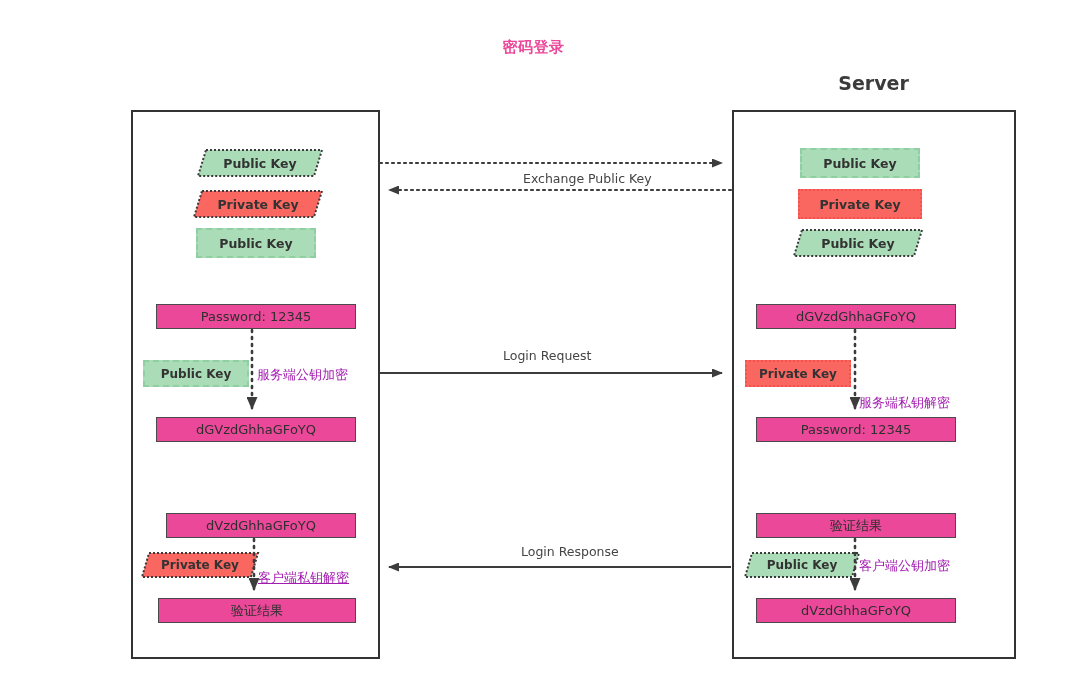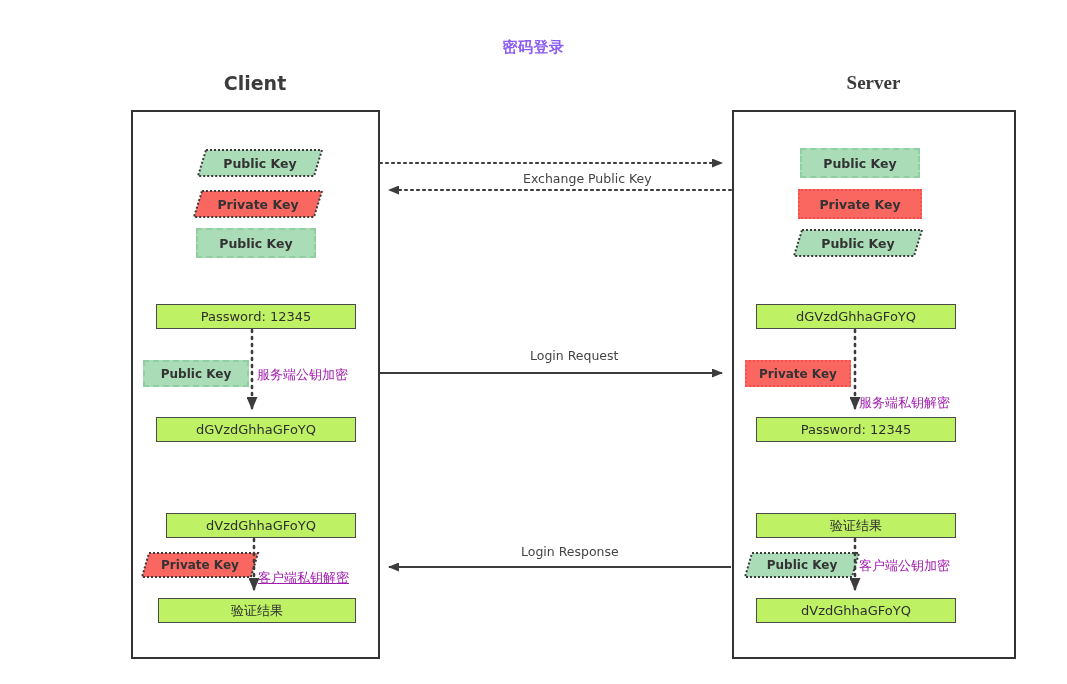--- a/index.html
+++ b/index.html
@@ -23,34 +23,34 @@
 
   
   .diagram-title {
     position: absolute;
     left: 0;
     top: 38px;
     width: 1067px;
     text-align: center;
     font-size: 15px;
     font-weight: bold;
-    color: #8b5cf6;
+    color: #ec4899;
     letter-spacing: 0.5px;
   }
 
   
   .lane-header {
     position: absolute;
     font-size: 19px;
     font-weight: bold;
     color: #3b3b3b;
     text-align: center;
   }
   #client-header { left: 131px; top: 72px; width: 248px; }
-  #server-header { left: 732px; top: 72px; width: 283px; font-family: Liberation Serif, serif; }
+  #server-header { left: 732px; top: 72px; width: 283px; }
 
   
   .lane-box {
     position: absolute;
     border: 2px solid #333333;
     background: #ffffff;
     box-sizing: border-box;
   }
   #client-lane { left: 131px; top: 110px; width: 249px; height: 549px; }
   #server-lane { left: 732px; top: 110px; width: 284px; height: 549px; }
@@ -63,21 +63,21 @@
     align-items: center;
     justify-content: center;
     font-size: 13px;
     color: #333333;
     white-space: nowrap;
     text-align: center;
   }
 
   
   .node.blue {
-    background: #bef264;
+    background: #ec4899;
     border: 1.5px solid #4a4a4a;
     color: #2f2f2f;
   }
 
   
   .node.green {
     background: #a9dcb7;
     color: #333333;
     font-weight: bold;
     font-size: 12.5px;
@@ -140,21 +140,20 @@
     pointer-events: none;
   }
 </style>
 </head>
 <body>
 
 <div id="stage">
 
   <div class="diagram-title">密码登录</div>
 
-  <div class="lane-header" id="client-header">Client</div>
   <div class="lane-header" id="server-header">Server</div>
 
   <div class="lane-box" id="client-lane"></div>
   <div class="lane-box" id="server-lane"></div>
 
   <div class="skew-wrap" style="left:196px; top:148px; width:128px; height:30px;">
     <svg viewBox="0 0 128 30" preserveAspectRatio="none">
       <polygon points="10,2 126,2 118,28 2,28" fill="#a9dcb7" stroke="#3a3a3a" stroke-width="2" stroke-dasharray="2,2"></polygon>
     </svg>
     <div class="skew-label">Public Key</div>
@@ -242,21 +241,21 @@
     <div class="skew-label" style="font-size:12px;">Public Key</div>
   </div>
 
   <div class="edge-label cn" style="left:859px; top:557px;">客户端公钥加密</div>
 
   <div class="node blue" style="left:756px; top:598px; width:200px; height:25px;">
     <span>dVzdGhhaGFoYQ</span>
   </div>
 
   <div class="edge-label" style="left:478px; top:171px;margin-left:45px;">Exchange Public Key</div>
-  <div class="edge-label" style="left:530px; top:348px;">Login Request</div>
+  <div class="edge-label" style="left:503px; top:348px;">Login Request</div>
   <div class="edge-label" style="left:498px; top:544px;margin-left:23px;">Login Response</div>
 
   <svg id="wires" viewBox="0 0 1067 684">
     <defs>
       <marker id="arrowR" markerWidth="11" markerHeight="9" refX="10" refY="4.5" orient="auto" markerUnits="userSpaceOnUse">
         <path d="M0,0 L11,4.5 L0,9 z" fill="#3c3c3c"></path>
       </marker>
       <marker id="arrowL" markerWidth="11" markerHeight="9" refX="10" refY="4.5" orient="auto" markerUnits="userSpaceOnUse">
         <path d="M0,0 L11,4.5 L0,9 z" fill="#3c3c3c"></path>
       </marker>

